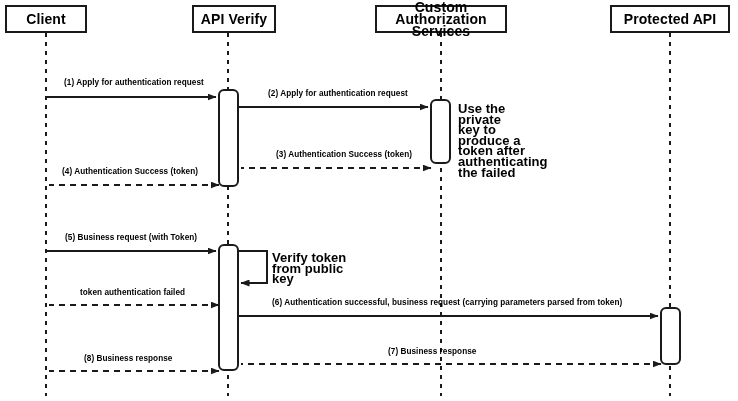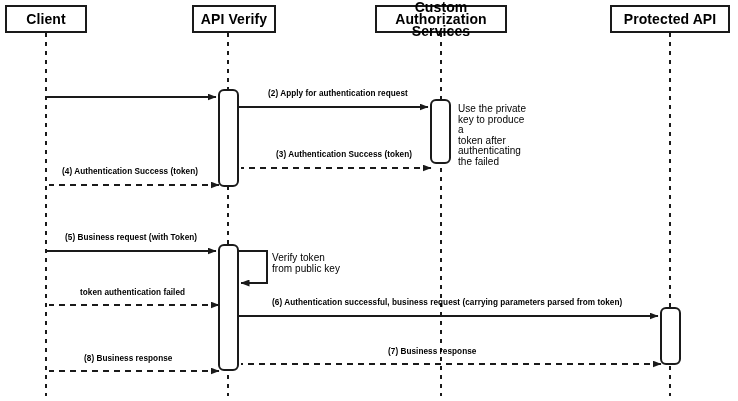--- a/index.html
+++ b/index.html
@@ -40,22 +40,22 @@
   .msg-label {
     position: absolute;
     font-size: 8.2px;
     font-weight: bold;
     color: #000000;
     white-space: nowrap;
     letter-spacing: 0.05px;
   }
   .note-text {
     position: absolute;
-    font-size: 10px;
-    font-weight: normal;
+    font-size: 13px;
+    font-weight: bold;
     color: #000000;
     line-height: 10.6px;
     letter-spacing: 0.05px;
   }
 </style>
 </head>
 <body>
 
 <div id="canvas">
 
@@ -116,20 +116,21 @@
   </div>
 
   <div class="lifeline-box" style="left:375px; top:5px; width:132px; height:28px;">
     <span>Custom Authorization Services</span>
   </div>
 
   <div class="lifeline-box" style="left:610px; top:5px; width:120px; height:28px;">
     <span>Protected API</span>
   </div>
 
+  <div class="msg-label" style="left:64px; top:78px;">(1) Apply for authentication request</div>
 
   <div class="msg-label" style="left:268px; top:89px;">(2) Apply for authentication request</div>
 
   <div class="msg-label" style="left:276px; top:150px;">(3) Authentication Success (token)</div>
 
   <div class="msg-label" style="left:62px; top:167px;">(4) Authentication Success (token)</div>
 
   <div class="msg-label" style="left:65px; top:233px;">(5) Business request (with Token)</div>
 
   <div class="msg-label" style="left:80px; top:288px;">token authentication failed</div>

